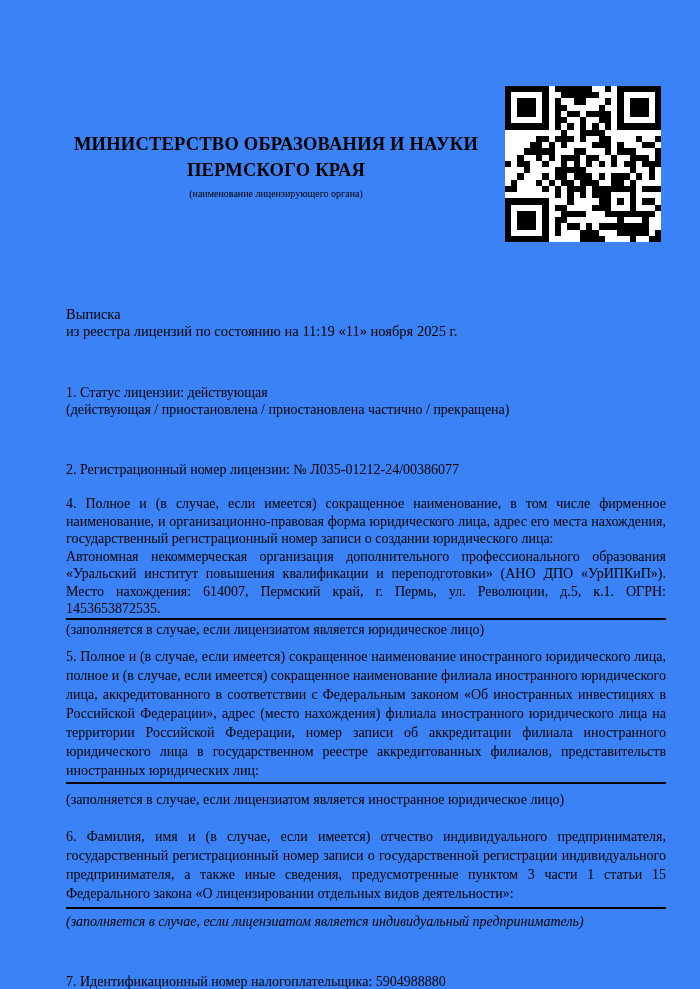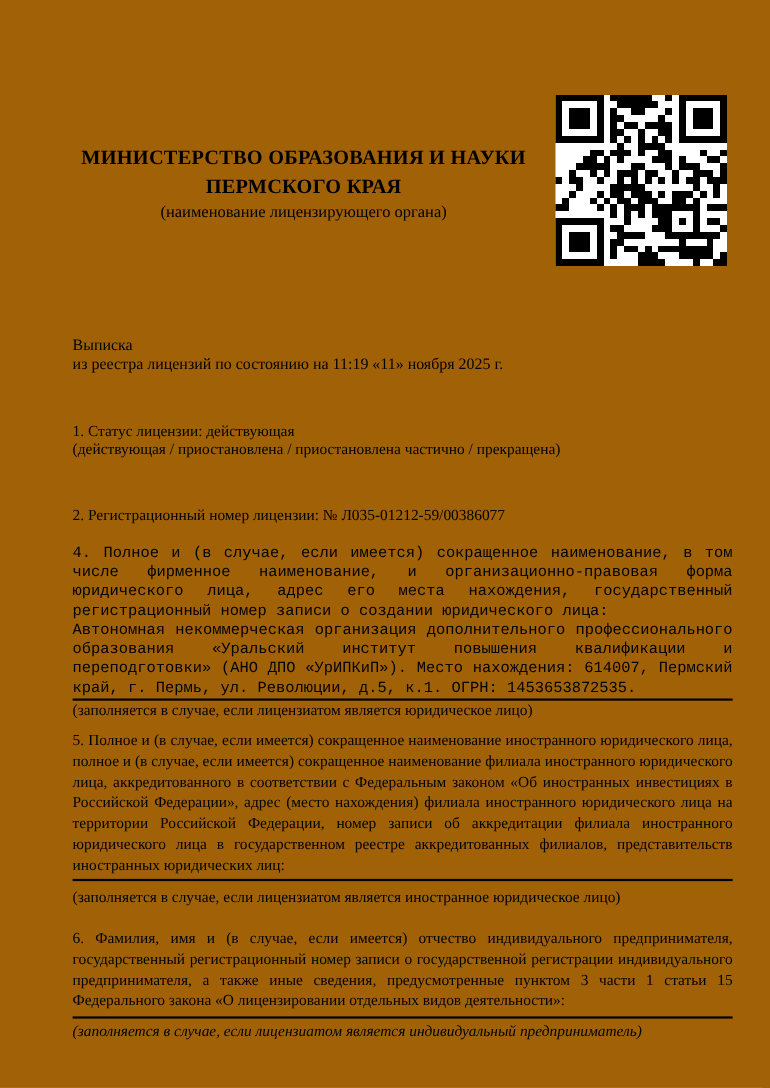--- a/index.html
+++ b/index.html
@@ -1,51 +1,51 @@
 <!DOCTYPE html>
 <html lang="ru"><head>
 <meta charset="utf-8">
 <style>
   html,body { margin:0; padding:0; background:#e8e8e8; }
   .page {
     width:700px; height:989px;
     margin:0 auto;
-    background:#a16207;
+    background:#3b82f6;
     color:#000000;
     font-family:"Liberation Serif", serif;
     font-size:14px;
     box-sizing:border-box;
     padding:0 34px 0 66px;
     overflow:hidden;
     position:relative;
   }
   
   .header-row { display:flex; align-items:flex-start; padding-top:86px; }
   .hdr-left { width:420px; text-align:center; padding-top:45px; }
   .hdr-title { font-size:18.5px; font-weight:bold; line-height:26px; letter-spacing:0.2px; }
-  .hdr-caption { font-size:15px; line-height:13px; margin-top:4px; }
+  .hdr-caption { font-size:10px; line-height:13px; margin-top:4px; }
   .qr { width:156px; height:156px; margin-left:auto; margin-right:5px; flex:0 0 auto; }
   .qr svg { width:100%; height:100%; display:block; }
 
   
   .doc-title { margin-top:64px; font-size:14.5px; line-height:17px; }
 
   
   .item-line { line-height:18px;margin-top:44px; }
   .small-note { font-size:14px; line-height:15px; text-align:left; }
   .para { text-align:justify; }
   .rule { border-bottom:2px solid #000; height:0; }
 
   #item1 { margin-top:32px; }
   #item1-note { margin-top:0px; }
   #item2 { margin-top:15px; }
   #item3 { margin-top:16px; }
 
   #item4 { margin-top:16px; }
-  #item4 .para { line-height:17.5px;font-family:Liberation Mono, monospace; }
+  #item4 .para { line-height:17.5px; }
   #item4 .rule { margin-top:0px; }
   #item4-note { margin-top:2px; }
 
   #item5 { margin-top:10px; }
   #item5 .para { line-height:19px; }
   #item5 .rule { margin-top:2px; }
   #item5-note { margin-top:8px; }
 
   #item6 { margin-top:20px; }
   #item6 .para { line-height:19px; }
@@ -393,21 +393,21 @@
     <div>Выписка</div>
     <div>из реестра лицензий по состоянию на 11:19 «11» ноября 2025 г.</div>
   </div>
 
   <div id="item1">
     <div class="item-line">1. Статус лицензии: действующая</div>
   </div>
   <div id="item1-note" class="small-note">(действующая / приостановлена / приостановлена частично / прекращена)</div>
 
   <div id="item2">
-    <div class="item-line">2. Регистрационный номер лицензии: № Л035-01212-59/00386077</div>
+    <div class="item-line">2. Регистрационный номер лицензии: № Л035-01212-24/00386077</div>
   </div>
 
 
   <div id="item4">
     <div class="para">4. Полное и (в случае, если имеется) сокращенное наименование, в том числе фирменное наименование, и организационно-правовая форма юридического лица, адрес его места нахождения, государственный регистрационный номер записи о создании юридического лица:</div>
     <div class="para">Автономная некоммерческая организация дополнительного профессионального образования «Уральский институт повышения квалификации и переподготовки» (АНО ДПО «УрИПКиП»). Место нахождения: 614007, Пермский край, г. Пермь, ул. Революции, д.5, к.1. ОГРН: 1453653872535.</div>
     <div class="rule"></div>
   </div>
   <div id="item4-note" class="small-note">(заполняется в случае, если лицензиатом является юридическое лицо)</div>
 

